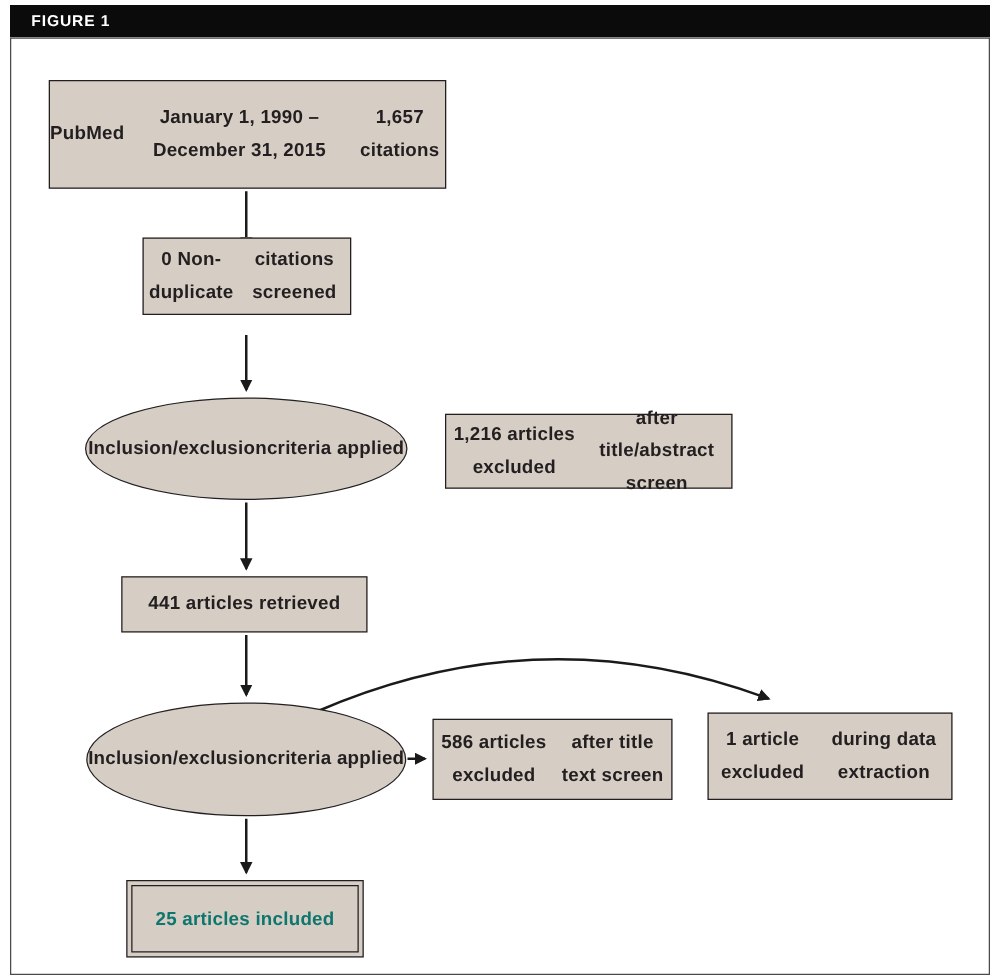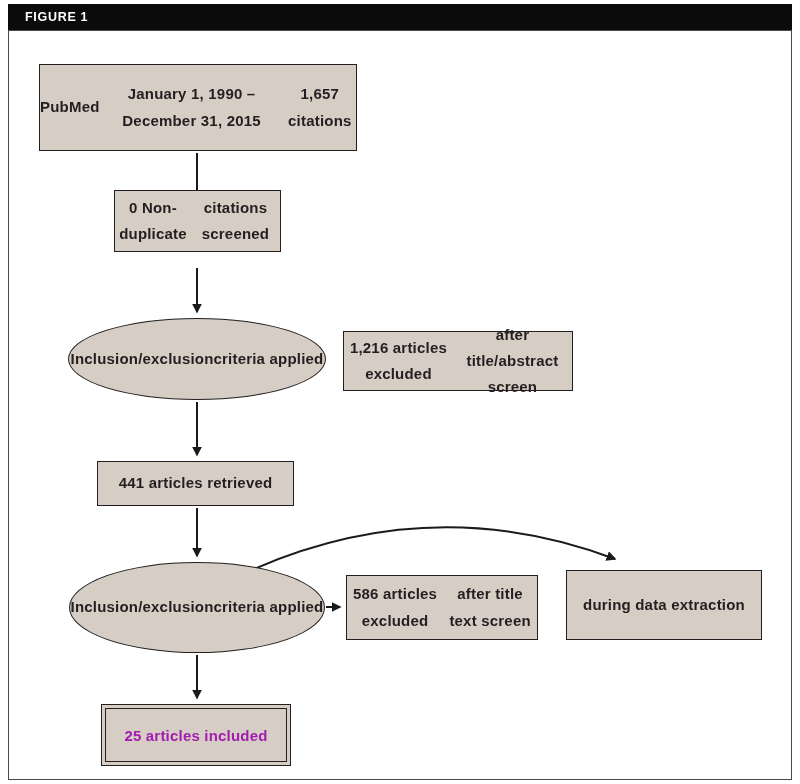--- a/index.html
+++ b/index.html
@@ -54,21 +54,21 @@
     background: var(--node-fill, #d6cec5);
     border: 1.5px solid var(--node-border, #231f20);
     padding: 3px;
   }
   .double-inner {
     box-sizing: border-box;
     width: 100%; height: 100%;
     border: 1.5px solid var(--node-border, #231f20);
     display: flex; align-items: center; justify-content: center;
     text-align: center;
-    color: #a21caf;
+    color: #0f766e;
     font-size: 15px;
     font-weight: bold;
     letter-spacing: 0.2px;
   }
 </style>
 </head>
 <body>
 
 <div class="page">
 
@@ -102,40 +102,41 @@
     <div class="node" style="left:105px; top:159px; width:167px; height:62px;">
       <span>0 Non-duplicate</span>
       <span>citations screened</span>
     </div>
 
     <div class="node ellipse" style="left:59px; top:287px; width:258px; height:82px;">
       <span>Inclusion/exclusion</span>
       <span>criteria applied</span>
     </div>
 
-    <div class="node" style="left:334px; top:300px; width:230px; height:60px;">
+    <div class="node" style="left:347px; top:300px; width:230px; height:60px;">
       <span>1,216 articles excluded</span>
       <span>after title/abstract screen</span>
     </div>
 
     <div class="node" style="left:88px; top:430px; width:197px; height:45px;">
       <span>441 articles retrieved</span>
     </div>
 
     <div class="node ellipse" style="left:60px; top:531px; width:256px; height:91px;">
       <span>Inclusion/exclusion</span>
       <span>criteria applied</span>
     </div>
 
     <div class="node" style="left:337px; top:544px; width:192px; height:65px;">
       <span>586 articles excluded</span>
       <span>after title text screen</span>
     </div>
 
     <div class="node" style="left:557px; top:539px; width:196px; height:70px;">
+      <span>1 article excluded</span>
       <span>during data extraction</span>
     </div>
 
     <div class="double-outer" style="left:92px; top:673px; width:190px; height:62px;">
       <div class="double-inner">
         <span>25 articles included</span>
       </div>
     </div>
 
   </div>

